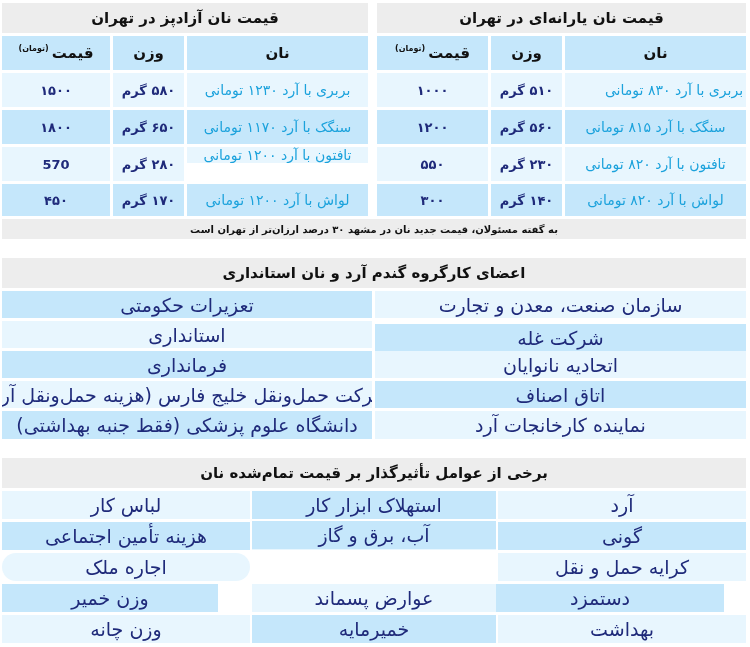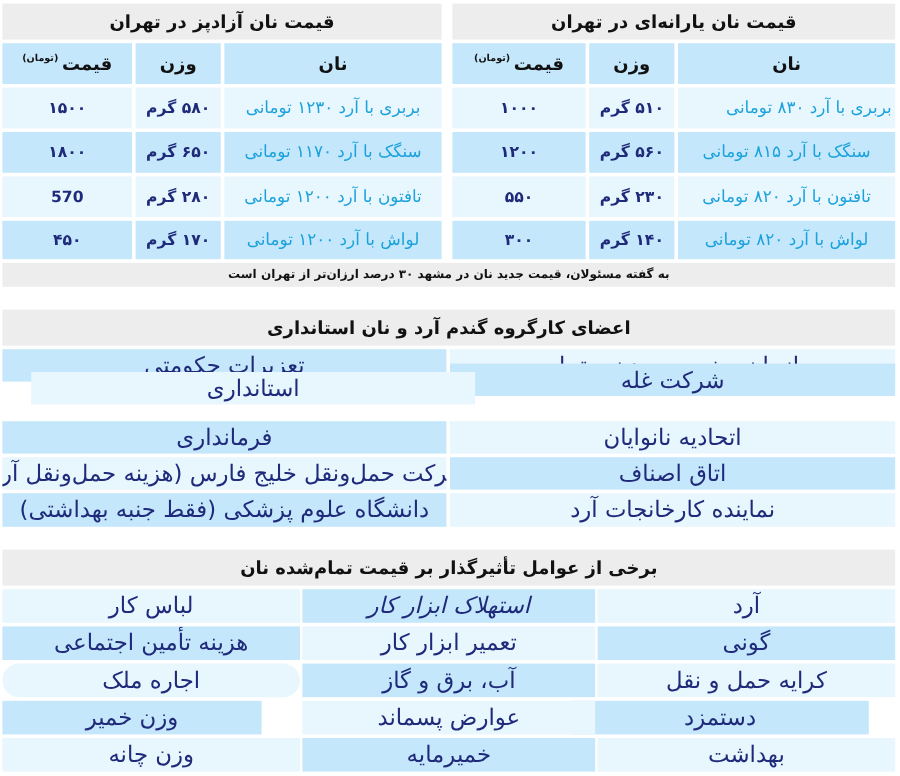--- a/index.html
+++ b/index.html
@@ -68,63 +68,63 @@
   </div>
 
   <div class="cell c-light bread" style="left:187px;top:73px;width:181px;height:34px;">بربری با آرد ۱۲۳۰ تومانی</div>
   <div class="cell c-light num" style="left:113px;top:73px;width:71px;height:34px;">۵۸۰ گرم</div>
   <div class="cell c-light num" style="left:2px;top:73px;width:108px;height:34px;">۱۵۰۰</div>
 
   <div class="cell c-dark bread" style="left:187px;top:110px;width:181px;height:34px;">سنگک با آرد ۱۱۷۰ تومانی</div>
   <div class="cell c-dark num" style="left:113px;top:110px;width:71px;height:34px;">۶۵۰ گرم</div>
   <div class="cell c-dark num" style="left:2px;top:110px;width:108px;height:34px;">۱۸۰۰</div>
 
-  <div class="cell c-light bread" style="left:187px;top:147px;width:181px;height:34px;">تافتون با آرد ۱۲۰۰ تومانی</div>
+  <div class="cell c-light bread" style="left:187px;top:147px;width:181px;height:16px;">تافتون با آرد ۱۲۰۰ تومانی</div>
   <div class="cell c-light num" style="left:113px;top:147px;width:71px;height:34px;">۲۸۰ گرم</div>
   <div class="cell c-light num" style="left:2px;top:147px;width:108px;height:34px;">570</div>
 
   <div class="cell c-dark bread" style="left:187px;top:184px;width:181px;height:32px;">لواش با آرد ۱۲۰۰ تومانی</div>
   <div class="cell c-dark num" style="left:113px;top:184px;width:71px;height:32px;">۱۷۰ گرم</div>
   <div class="cell c-dark num" style="left:2px;top:184px;width:108px;height:32px;">۴۵۰</div>
 </div>
 
 <div class="note" style="left:2px;top:219px;width:744px;height:20px;">به گفته مسئولان، قیمت جدید نان در مشهد ۳۰ درصد ارزان‌تر از تهران است</div>
 
 <div>
   <div class="title-bar" style="left:2px;top:258px;width:744px;height:30px;">اعضای کارگروه گندم آرد و نان استانداری</div>
 
   <div class="cell c-light navy" style="left:375px;top:291px;width:371px;height:27px;">سازمان صنعت، معدن و تجارت</div>
   <div class="cell c-dark navy" style="left:2px;top:291px;width:370px;height:27px;">تعزیرات حکومتی</div>
 
-  <div class="cell c-dark navy" style="left:375px;top:303px;width:371px;height:27px;">شرکت غله</div>
-  <div class="cell c-light navy" style="left:2px;top:310px;width:370px;height:27px;margin-left:24px;">استانداری</div>
+  <div class="cell c-dark navy" style="left:375px;top:324px;width:371px;height:27px;">شرکت غله</div>
+  <div class="cell c-light navy" style="left:2px;top:321px;width:370px;height:27px;">استانداری</div>
 
   <div class="cell c-light navy" style="left:375px;top:351px;width:371px;height:27px;">اتحادیه نانوایان</div>
   <div class="cell c-dark navy" style="left:2px;top:351px;width:370px;height:27px;">فرمانداری</div>
 
   <div class="cell c-dark navy" style="left:375px;top:381px;width:371px;height:27px;">اتاق اصناف</div>
   <div class="cell c-light navy" style="left:2px;top:381px;width:370px;height:27px;">شرکت حمل‌ونقل خلیج فارس (هزینه حمل‌ونقل آرد)</div>
 
   <div class="cell c-light navy" style="left:375px;top:411px;width:371px;height:28px;">نماینده کارخانجات آرد</div>
   <div class="cell c-dark navy" style="left:2px;top:411px;width:370px;height:28px;">دانشگاه علوم پزشکی (فقط جنبه بهداشتی)</div>
 </div>
 
 <div>
   <div class="title-bar" style="left:2px;top:458px;width:744px;height:30px;">برخی از عوامل تأثیرگذار بر قیمت تمام‌شده نان</div>
 
   <div class="cell c-light navy" style="left:498px;top:491px;width:248px;height:28px;">آرد</div>
-  <div class="cell c-dark navy" style="left:252px;top:491px;width:244px;height:28px;font-style:italic;">استهلاک ابزار کار</div>
+  <div class="cell c-dark navy" style="left:252px;top:491px;width:244px;height:28px;">استهلاک ابزار کار</div>
   <div class="cell c-light navy" style="left:2px;top:491px;width:248px;height:28px;">لباس کار</div>
 
   <div class="cell c-dark navy" style="left:498px;top:522px;width:248px;height:28px;">گونی</div>
   <div class="cell c-light navy" style="left:252px;top:522px;width:244px;height:28px;">تعمیر ابزار کار</div>
   <div class="cell c-dark navy" style="left:2px;top:522px;width:248px;height:28px;">هزینه تأمین اجتماعی</div>
 
   <div class="cell c-light navy" style="left:498px;top:553px;width:248px;height:28px;">کرایه حمل و نقل</div>
-  <div class="cell c-dark navy" style="left:252px;top:553px;width:244px;height:28px;text-align:center;">آب، برق و گاز</div>
+  <div class="cell c-dark navy" style="left:252px;top:521px;width:244px;height:28px;text-align:center;">آب، برق و گاز</div>
   <div class="cell c-light navy" style="left:2px;top:553px;width:248px;height:28px;border-radius:14px;">اجاره ملک</div>
 
   <div class="cell c-dark navy" style="left:476px;top:584px;width:248px;height:28px;">دستمزد</div>
   <div class="cell c-light navy" style="left:252px;top:584px;width:244px;height:28px;">عوارض پسماند</div>
   <div class="cell c-dark navy" style="left:2px;top:584px;width:216px;height:28px;">وزن خمیر</div>
 
   <div class="cell c-light navy" style="left:498px;top:615px;width:248px;height:28px;">بهداشت</div>
   <div class="cell c-dark navy" style="left:252px;top:615px;width:244px;height:28px;">خمیرمایه</div>
   <div class="cell c-light navy" style="left:2px;top:615px;width:248px;height:28px;">وزن چانه</div>
 </div>

